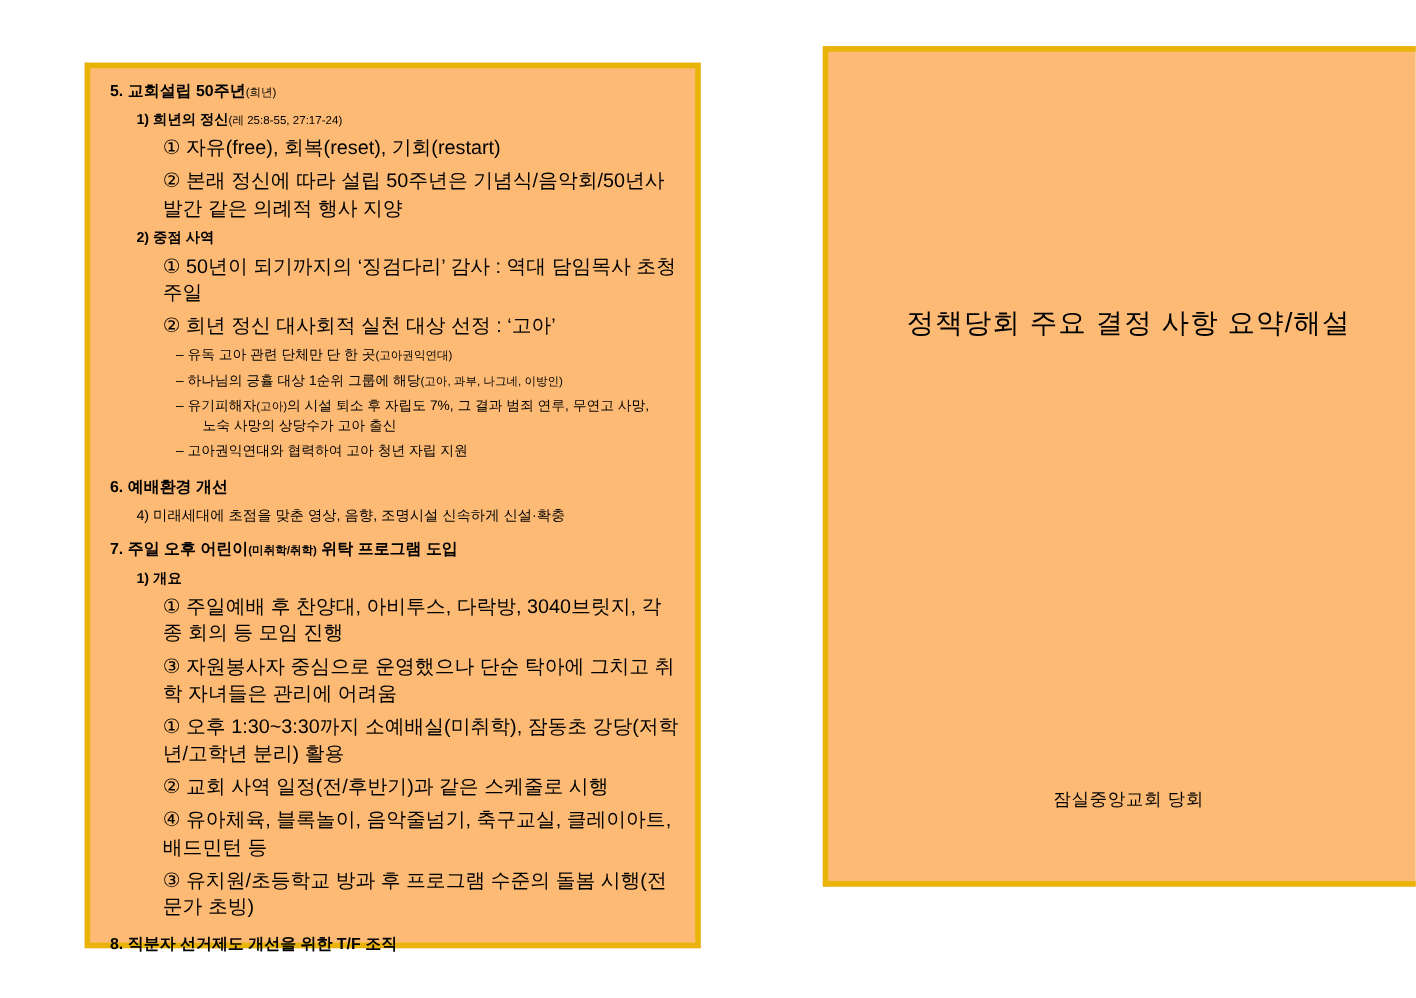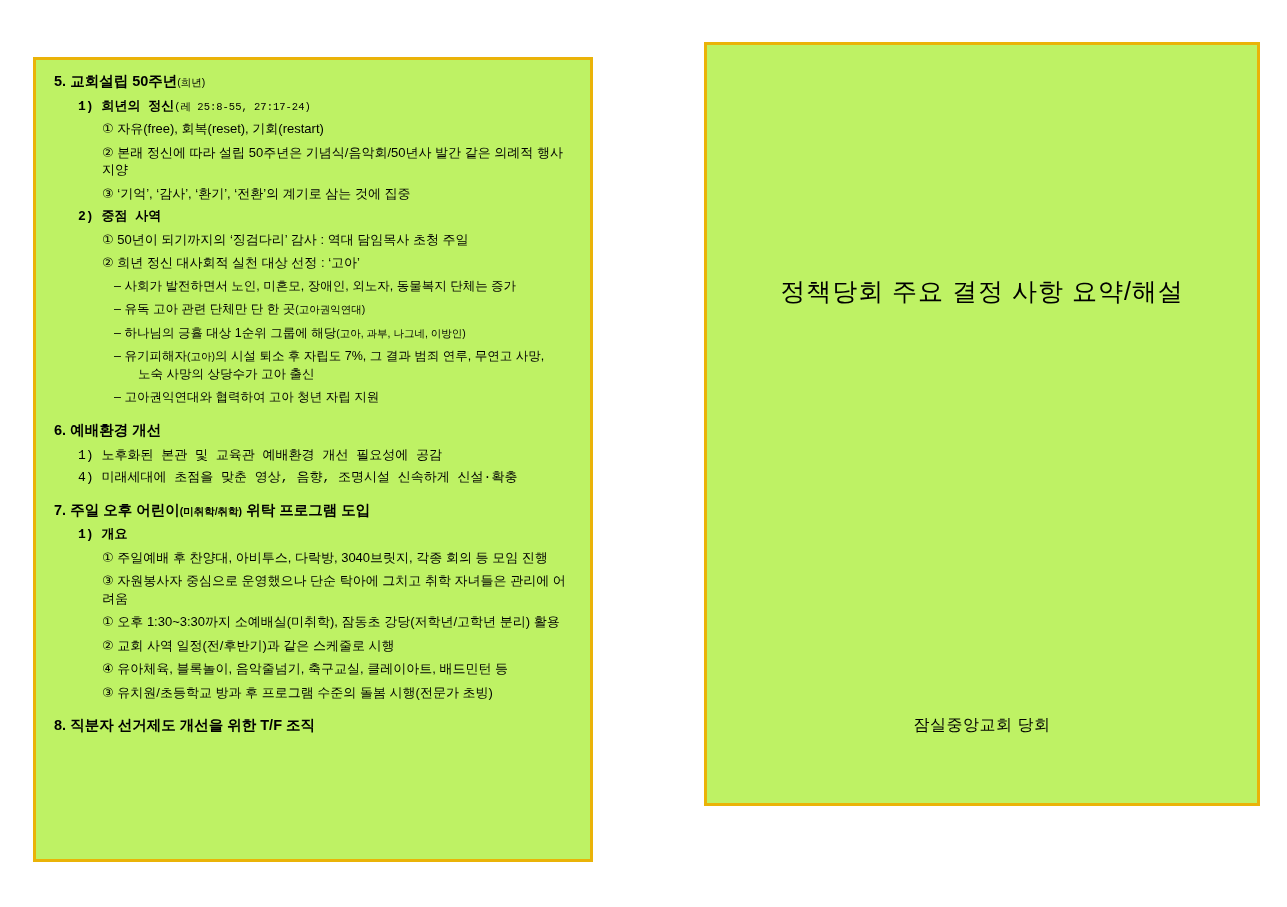--- a/index.html
+++ b/index.html
@@ -11,22 +11,23 @@
     width: 1287px;
     height: 907px;
     font-family: "Liberation Sans", "DejaVu Sans", sans-serif;
     color: #000000;
     position: relative;
     overflow: hidden;
   }
   .page {
     position: absolute;
     box-sizing: border-box;
-    border: 3px solid #eab308;
-    background: #bef264;
+    border: 5px solid #eab308;
+    background: #fdba74;
+    margin-left: 44px;
   }
   
   #page-left {
     left: 33px;
     top: 57px;
     width: 560px;
     height: 805px;
     padding: 12px 14px 10px 14px;
   }
   
@@ -69,24 +70,23 @@
     padding-left: 4px;
     line-height: 1.35;
   }
   .lvl1.spaced { margin-top: 14px; }
   .lvl2 {
     font-size: 13px;
     font-weight: bold;
     margin: 0 0 5px 0;
     padding-left: 28px;
     line-height: 1.35;
-    font-family: Liberation Mono, monospace;
   }
   .lvl3 {
-    font-size: 13px;
+    font-size: 18px;
     font-weight: normal;
     margin: 0 0 6px 0;
     padding-left: 52px;
     line-height: 1.35;
   }
   .lvl4 {
     font-size: 12.5px;
     font-weight: normal;
     margin: 0 0 6px 0;
     padding-left: 76px;
@@ -117,31 +117,29 @@
     <span>교회설립 50주년</span><span class="small">(희년)</span>
   </div>
 
   <div class="lvl2">
     <span>1)</span>
     <span>희년의 정신</span><span class="small">(레 25:8-55, 27:17-24)</span>
   </div>
 
   <div class="lvl3">① 자유(free), 회복(reset), 기회(restart)</div>
   <div class="lvl3">② 본래 정신에 따라 설립 50주년은 기념식/음악회/50년사 발간 같은 의례적 행사 지양</div>
-  <div class="lvl3">③ ‘기억’, ‘감사’, ‘환기’, ‘전환’의 계기로 삼는 것에 집중</div>
 
   <div class="lvl2">
     <span>2)</span>
     <span>중점 사역</span>
   </div>
 
   <div class="lvl3">① 50년이 되기까지의 ‘징검다리’ 감사 : 역대 담임목사 초청 주일</div>
   <div class="lvl3">② 희년 정신 대사회적 실천 대상 선정 : ‘고아’</div>
 
-  <div class="lvl4">– 사회가 발전하면서 노인, 미혼모, 장애인, 외노자, 동물복지 단체는 증가</div>
 
   <div class="lvl4">
     <span>– 유독 고아 관련 단체만 단 한 곳</span><span class="small">(고아권익연대)</span>
   </div>
 
   <div class="lvl4">
     <span>– 하나님의 긍휼 대상 1순위 그룹에 해당</span><span class="small">(고아, 과부, 나그네, 이방인)</span>
   </div>
 
   <div class="lvl4">
@@ -149,21 +147,20 @@
     <span class="cont">노숙 사망의 상당수가 고아 출신</span>
   </div>
 
   <div class="lvl4">– 고아권익연대와 협력하여 고아 청년 자립 지원</div>
 
   <div class="lvl1 spaced">
     <span>6.</span>
     <span>예배환경 개선</span>
   </div>
 
-  <div class="lvl2" style="font-weight:normal">1) 노후화된 본관 및 교육관 예배환경 개선 필요성에 공감</div>
   <div class="lvl2" style="font-weight:normal">4) 미래세대에 초점을 맞춘 영상, 음향, 조명시설 신속하게 신설·확충</div>
 
   <div class="lvl1 spaced">
     <span>7.</span>
     <span>주일 오후 어린이</span><span class="sm-b">(미취학/취학)</span><span> 위탁 프로그램 도입</span>
   </div>
 
   <div class="lvl2">
     <span>1)</span>
     <span>개요</span>

